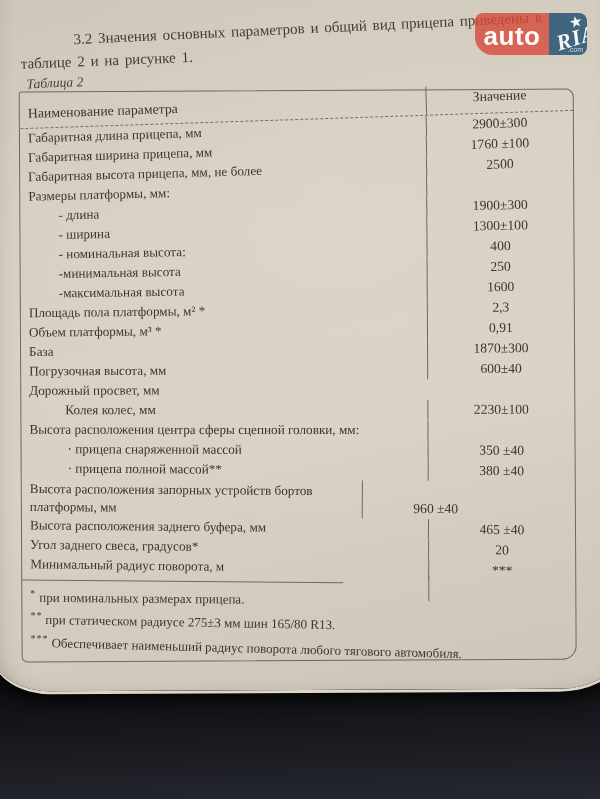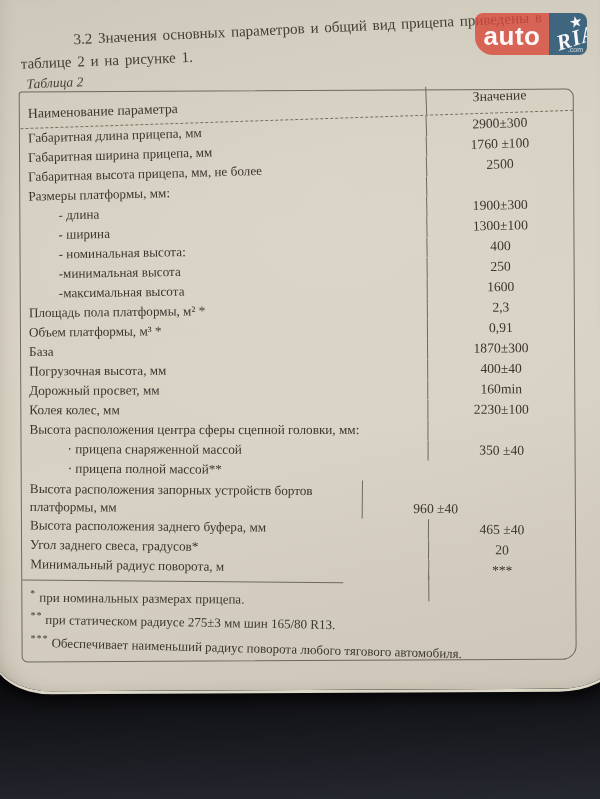--- a/index.html
+++ b/index.html
@@ -162,49 +162,49 @@
           </div>
           <div class="t-row" style="transform: rotate(-0.14deg);">
             <div class="t-label ind0">База</div>
             <div class="t-value">
               <span>1870±300</span>
             </div>
           </div>
           <div class="t-row" style="transform: rotate(-0.01deg);">
             <div class="t-label ind0">Погрузочная высота, мм</div>
             <div class="t-value">
-              <span>400±40</span>
+              <span>600±40</span>
             </div>
           </div>
           <div class="t-row" style="transform: rotate(0.11deg);">
             <div class="t-label ind0">Дорожный просвет, мм</div>
-            <div class="t-value">
-              <span>160min</span>
-            </div>
-          </div>
-          <div class="t-row" style="transform: rotate(0.24deg);">
+          </div>
+          <div class="t-row" style="transform: rotate(0.24deg); margin-left: 36px;">
             <div class="t-label ind0">Колея колес, мм</div>
             <div class="t-value">
               <span>2230±100</span>
             </div>
           </div>
           <div class="t-row" style="transform: rotate(0.36deg);">
             <div class="t-label ind0">Высота расположения центра сферы сцепной головки, мм:</div>
             <div class="t-value">
               <span></span>
             </div>
           </div>
           <div class="t-row" style="transform: rotate(0.48deg);">
             <div class="t-label ind2">· прицепа снаряженной массой</div>
             <div class="t-value">
               <span>350 ±40</span>
             </div>
           </div>
           <div class="t-row" style="transform: rotate(0.61deg);">
             <div class="t-label ind2">· прицепа полной массой**</div>
+            <div class="t-value">
+              <span>380 ±40</span>
+            </div>
           </div>
           <div class="t-row" style="transform: rotate(0.73deg);">
             <div class="t-label ind0 wrap">Высота расположения запорных устройств бортов платформы, мм</div>
             <div class="t-value">
               <span>960 ±40</span>
             </div>
           </div>
           <div class="t-row" style="transform: rotate(0.86deg);">
             <div class="t-label ind0">Высота расположения заднего буфера, мм</div>
             <div class="t-value">

